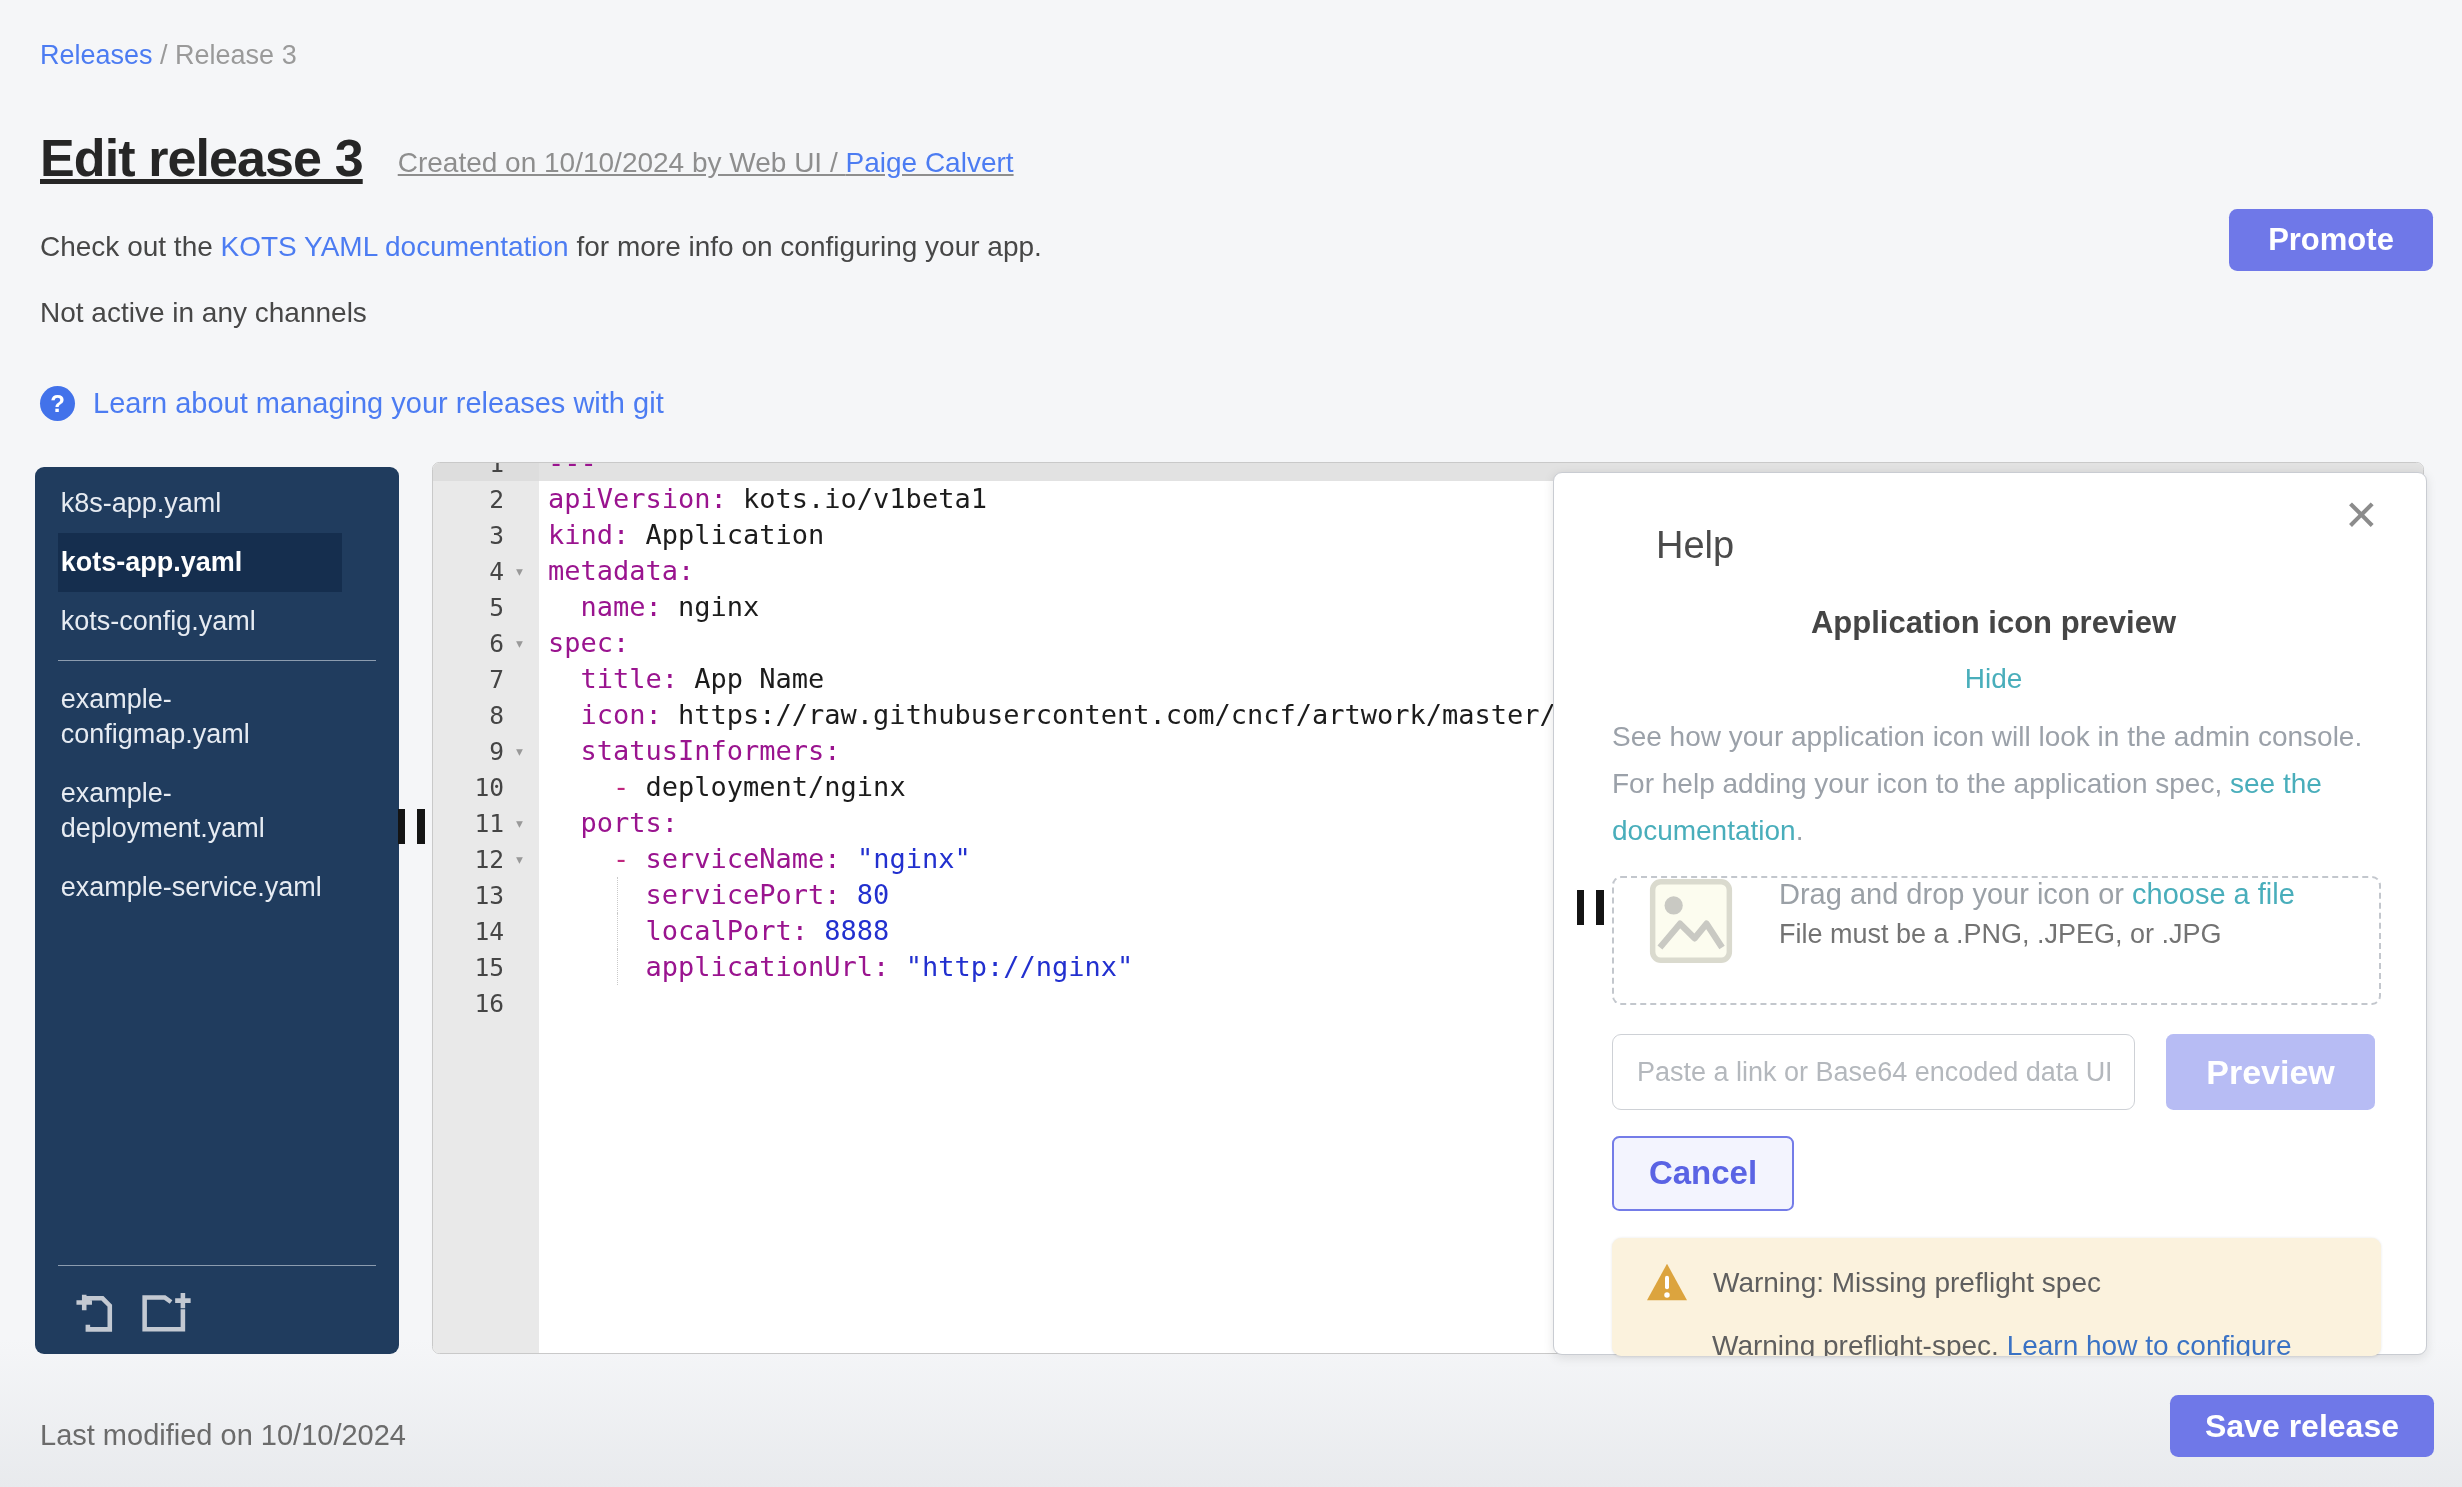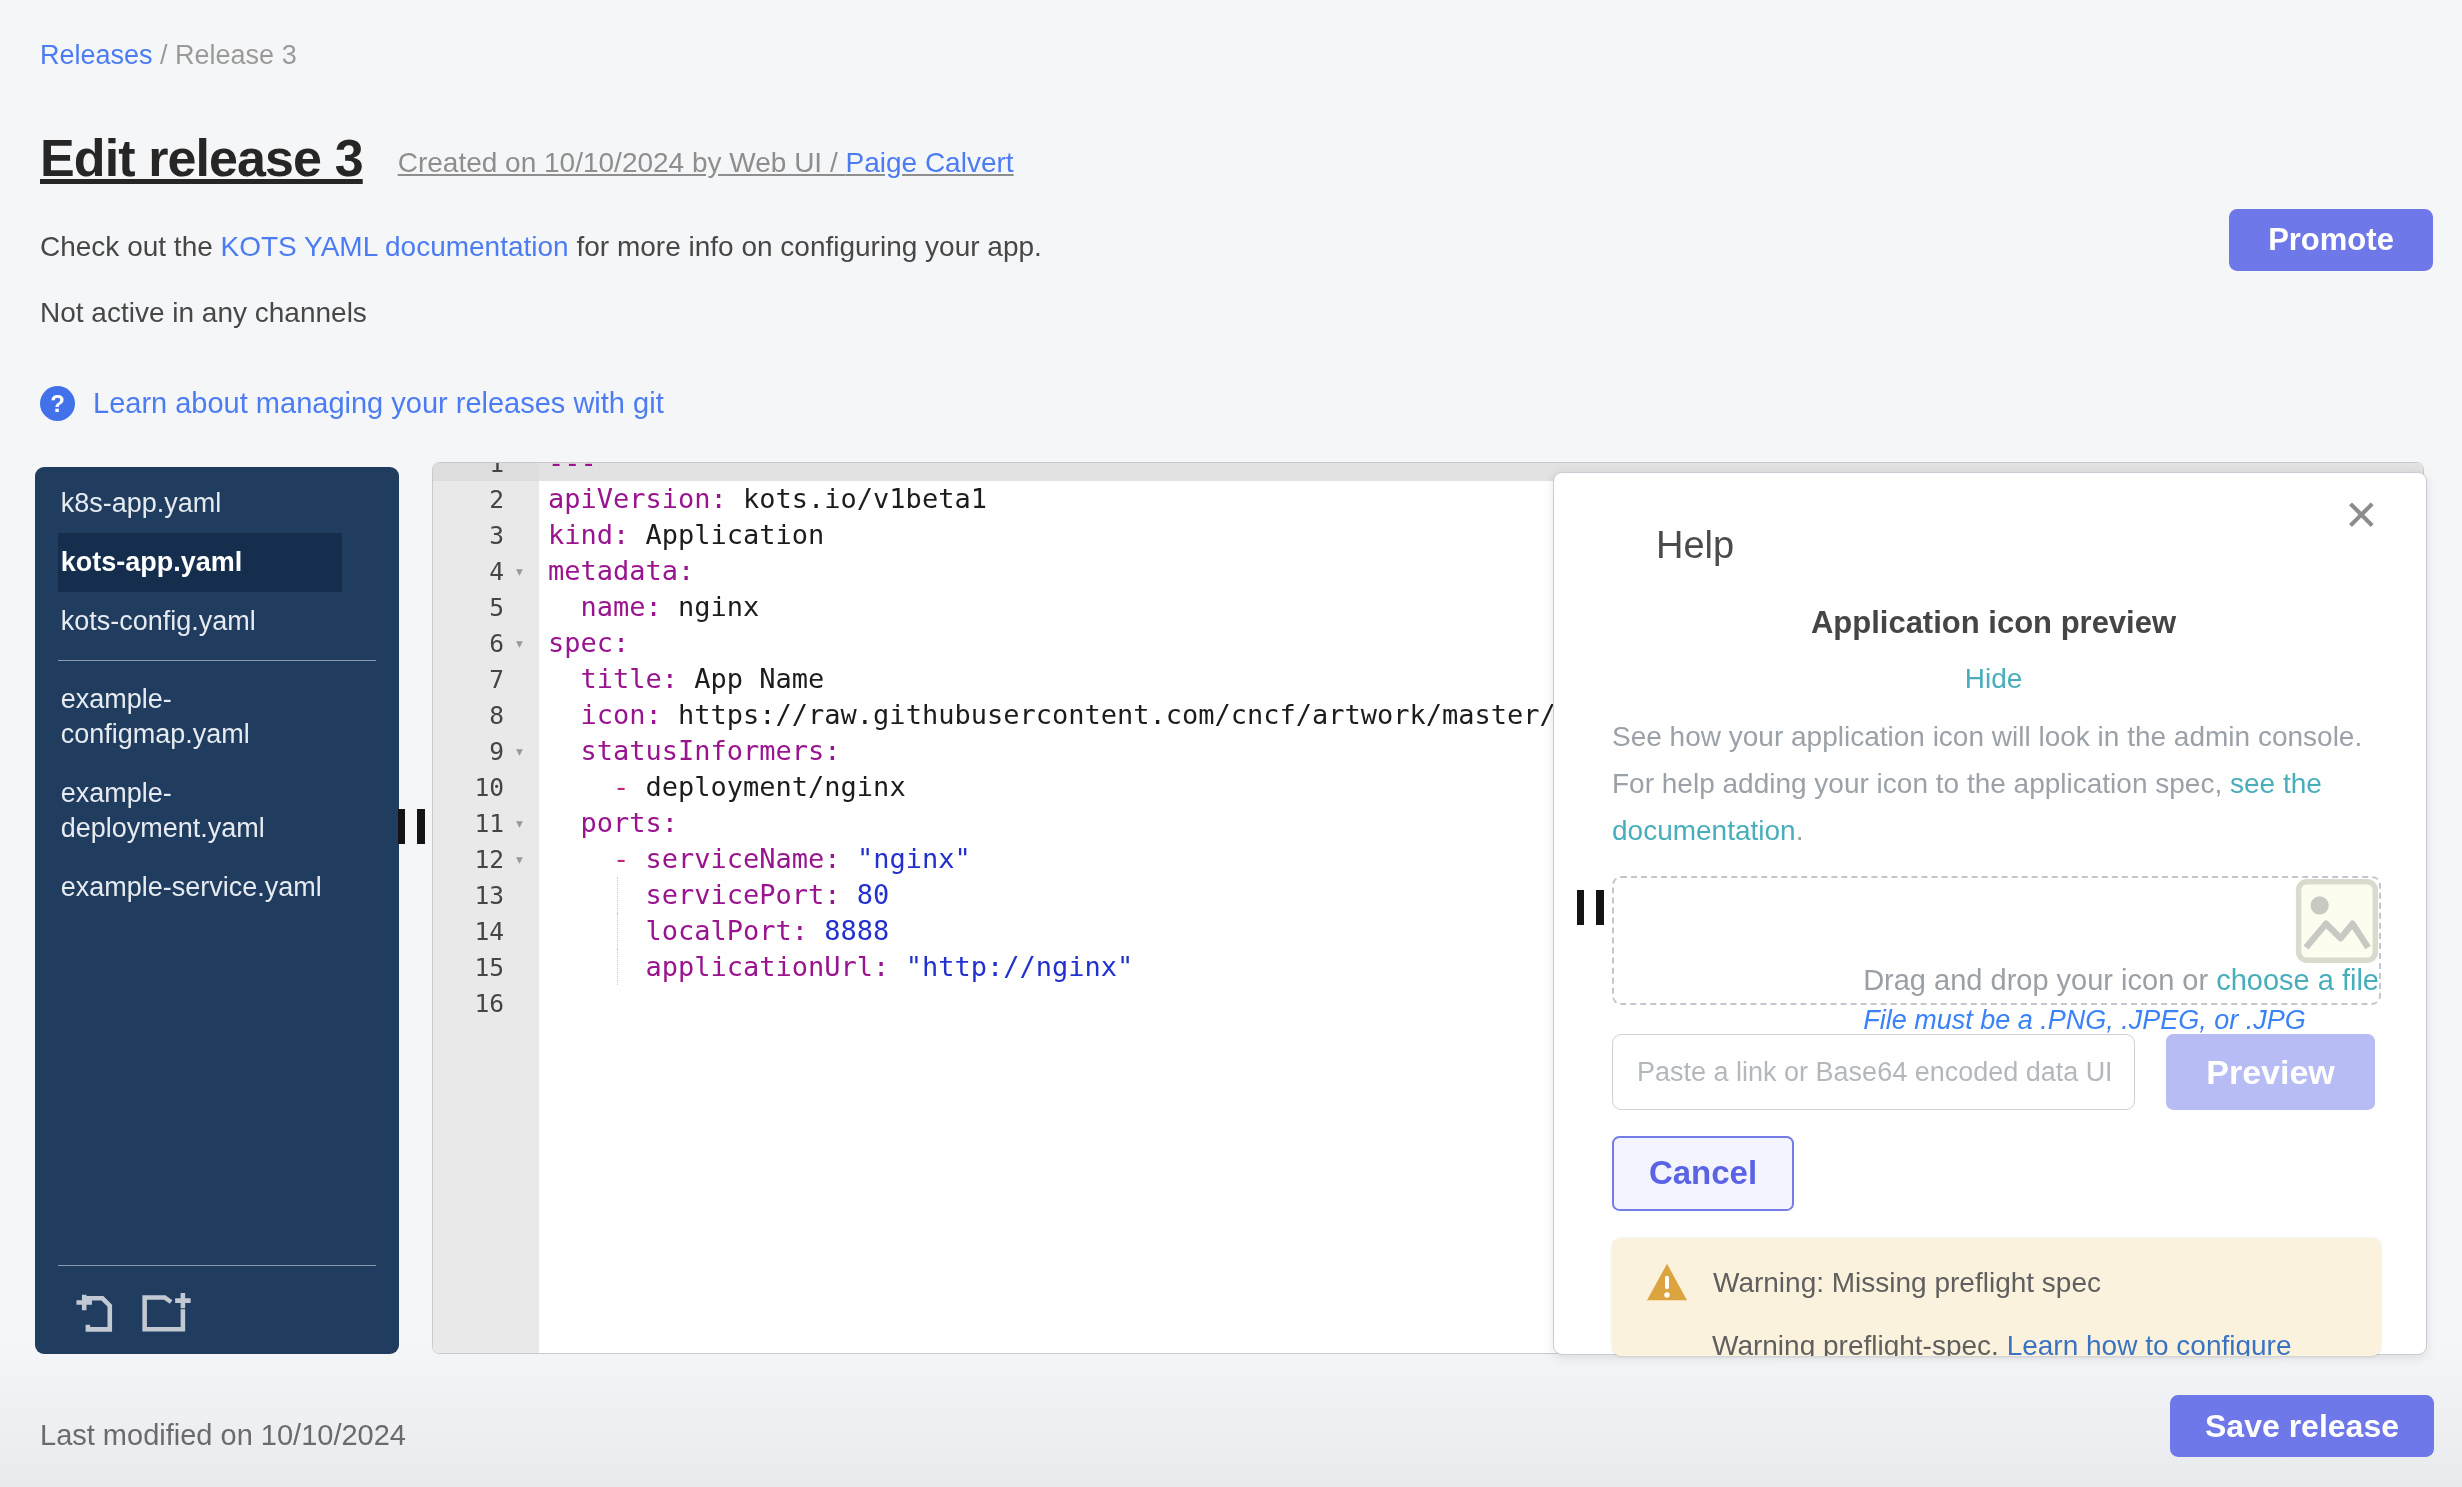--- a/index.html
+++ b/index.html
@@ -88,25 +88,25 @@
   }
   .close-icon { position:absolute; top:22px; right:47px; font-size:42px; color:#8c8c8c;
     font-weight:400; cursor:pointer; line-height:1; }
   .help-title { margin-top:51px; font-size:38px; color:#4b4b4b; font-weight:500;margin-left:44px; }
   .section-row { margin-top:38px; display:flex; align-items:center; gap:22px;flex-direction:column; }
   .section-title { font-size:31px; font-weight:700; color:#454545; }
   .hide-link { font-size:28px; color:#49aebb; }
   .help-desc { margin-top:18px; font-size:28px; line-height:47px; color:#9ba1a9; width:763px; }
   .teal { color:#49aebb; }
   .dropzone { margin-top:22px; width:769px; height:129px; border:2.7px dashed #c3c7cd;
-    border-radius:9px; display:flex; align-items:flex-end; cursor:pointer;flex-direction:column; }
+    border-radius:9px; display:flex; align-items:flex-start; cursor:pointer; }
   .dz-icon { margin-left:35px; flex:none; display:flex; }
   .dz-text { margin-left:46px; }
   .dz-line1 { font-size:29px; color:#9aa0a6; }
-  .dz-line2 { font-size:27px; color:#3b82f6; margin-top:8.2px;font-style:italic; }
+  .dz-line2 { font-size:27px; color:#737373; margin-top:8.2px; }
   .input-row { margin-top:29px; display:flex; gap:31px; }
   .url-input { width:528px; height:76px; border:1.8px solid #ced1d6; border-radius:9px;
     font-size:27px; padding:0 24px; color:#444; font-family:inherit; background:#fff; }
   .url-input::placeholder { color:#b4b8bd; }
   .preview-btn { width:211px; height:76px; background:#b7bcf4; border:none; border-radius:7.3px;
     color:#fff; font-size:34px; font-weight:700; font-family:inherit; cursor:default; }
   .cancel-btn { margin-top:25.5px; width:182px; height:75px; background:#f3f4fe;
     border:2.7px solid #747ce8; border-radius:7.3px; color:#5a63e4; font-size:33px;
     font-weight:700; font-family:inherit; cursor:pointer; }
   .warning-box { margin-top:27px; width:769px; height:118px; background:#fbf2dd;

